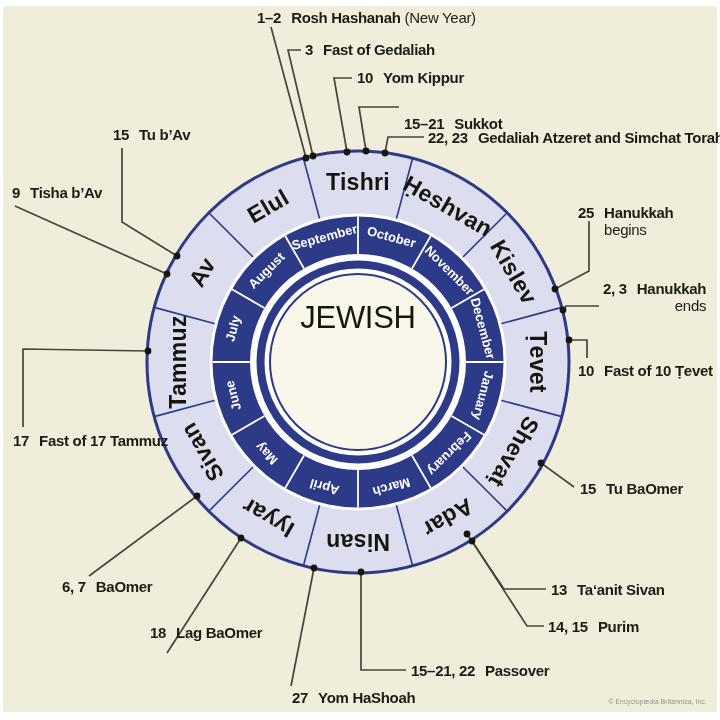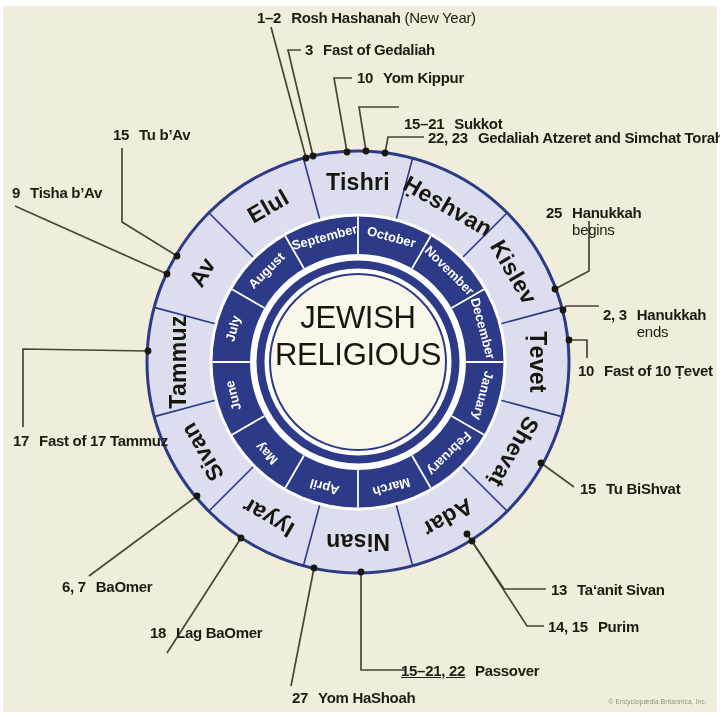--- a/index.html
+++ b/index.html
@@ -113,36 +113,35 @@
       <polyline points="148,351 23,349 23,427" fill="none" stroke="#45453a" stroke-width="1.7"></polyline>
       <circle cx="148" cy="351" r="3.4" fill="#17170e"></circle>
       <polyline points="167,274 15,206" fill="none" stroke="#45453a" stroke-width="1.7"></polyline>
       <circle cx="167" cy="274" r="3.4" fill="#17170e"></circle>
       <polyline points="122,148 122,222 177,256" fill="none" stroke="#45453a" stroke-width="1.7"></polyline>
       <circle cx="177" cy="256" r="3.4" fill="#17170e"></circle>
     </svg>
 
   <div class="center-title">
     <div>JEWISH</div>
-    <div>RELIGIOUS</div>
   </div>
 
   <div id="callouts">
       <div class="callout" style="left: 257px; top: 9px;"><span class="dates">1–2</span><span class="name"><span>Rosh Hashanah</span></span><span class="suffix">(New Year)</span></div>
       <div class="callout" style="left: 305px; top: 41px;"><span class="dates">3</span><span class="name"><span>Fast of Gedaliah</span></span></div>
       <div class="callout" style="left: 357px; top: 69px;"><span class="dates">10</span><span class="name"><span>Yom Kippur</span></span></div>
       <div class="callout" style="left: 404px; top: 99px; margin-top: 16px;"><span class="dates">15–21</span><span class="name"><span>Sukkot</span></span></div>
       <div class="callout" style="left: 428px; top: 129px;"><span class="dates">22, 23</span><span class="name"><span>Gedaliah Atzeret and Simchat Torah</span></span></div>
-      <div class="callout" style="left: 546px; top: 204px;"><span class="dates">25</span><span class="name"><span>Hanukkah</span><br><span class="sub">begins</span></span></div>
-      <div class="callout" style="left: 603px; top: 306px;"><span class="dates">2, 3</span><span class="name"><span>Hanukkah</span><br><span class="sub">ends</span></span></div>
+      <div class="callout" style="left: 578px; top: 204px;"><span class="dates">25</span><span class="name"><span>Hanukkah</span><br><span class="sub">begins</span></span></div>
+      <div class="callout" style="left: 603px; top: 280px; text-align: right;"><span class="dates">2, 3</span><span class="name"><span>Hanukkah</span><br><span class="sub">ends</span></span></div>
       <div class="callout" style="left: 578px; top: 362px;"><span class="dates">10</span><span class="name"><span>Fast of 10 Ṭevet</span></span></div>
-      <div class="callout" style="left: 580px; top: 480px;"><span class="dates">15</span><span class="name"><span>Tu BiShvat</span></span></div>
+      <div class="callout" style="left: 580px; top: 480px;"><span class="dates">15</span><span class="name"><span>Tu BaOmer</span></span></div>
       <div class="callout" style="left: 551px; top: 581px;"><span class="dates">13</span><span class="name"><span>Ta‘anit Sivan</span></span></div>
       <div class="callout" style="left: 548px; top: 618px;"><span class="dates">14, 15</span><span class="name"><span>Purim</span></span></div>
-      <div class="callout" style="left: 401px; top: 662px; text-decoration: underline;"><span class="dates">15–21, 22</span><span class="name"><span>Passover</span></span></div>
+      <div class="callout" style="left: 411px; top: 662px;"><span class="dates">15–21, 22</span><span class="name"><span>Passover</span></span></div>
       <div class="callout" style="left: 272px; top: 689px; margin-left: 20px;"><span class="dates">27</span><span class="name"><span>Yom HaShoah</span></span></div>
       <div class="callout" style="left: 150px; top: 624px;"><span class="dates">18</span><span class="name"><span>Lag BaOmer</span></span></div>
       <div class="callout" style="left: 62px; top: 578px;"><span class="dates">6, 7</span><span class="name"><span>BaOmer</span></span></div>
       <div class="callout" style="left: 13px; top: 432px;"><span class="dates">17</span><span class="name"><span>Fast of 17 Tammuz</span></span></div>
       <div class="callout" style="left: 12px; top: 184px;"><span class="dates">9</span><span class="name"><span>Tisha b’Av</span></span></div>
       <div class="callout" style="left: 113px; top: 126px;"><span class="dates">15</span><span class="name"><span>Tu b’Av</span></span></div>
     </div>
 
   <div class="copyright">© Encyclopædia Britannica, Inc.</div>
 </div>

